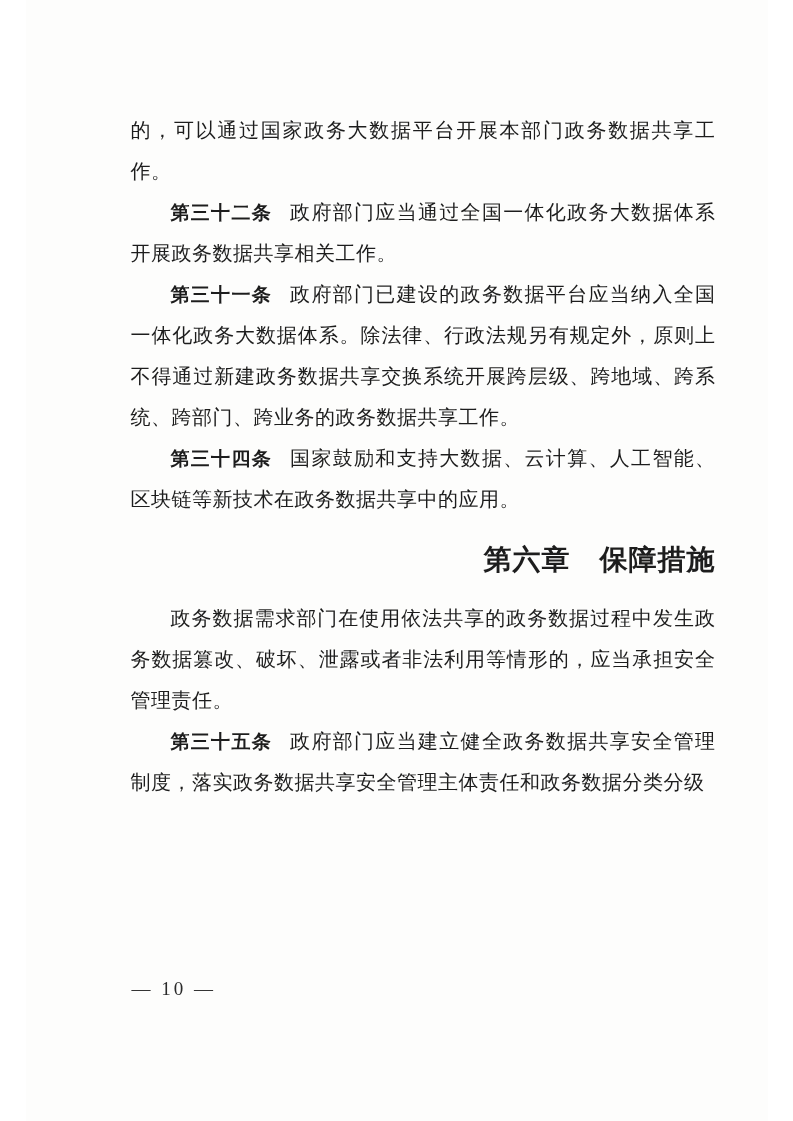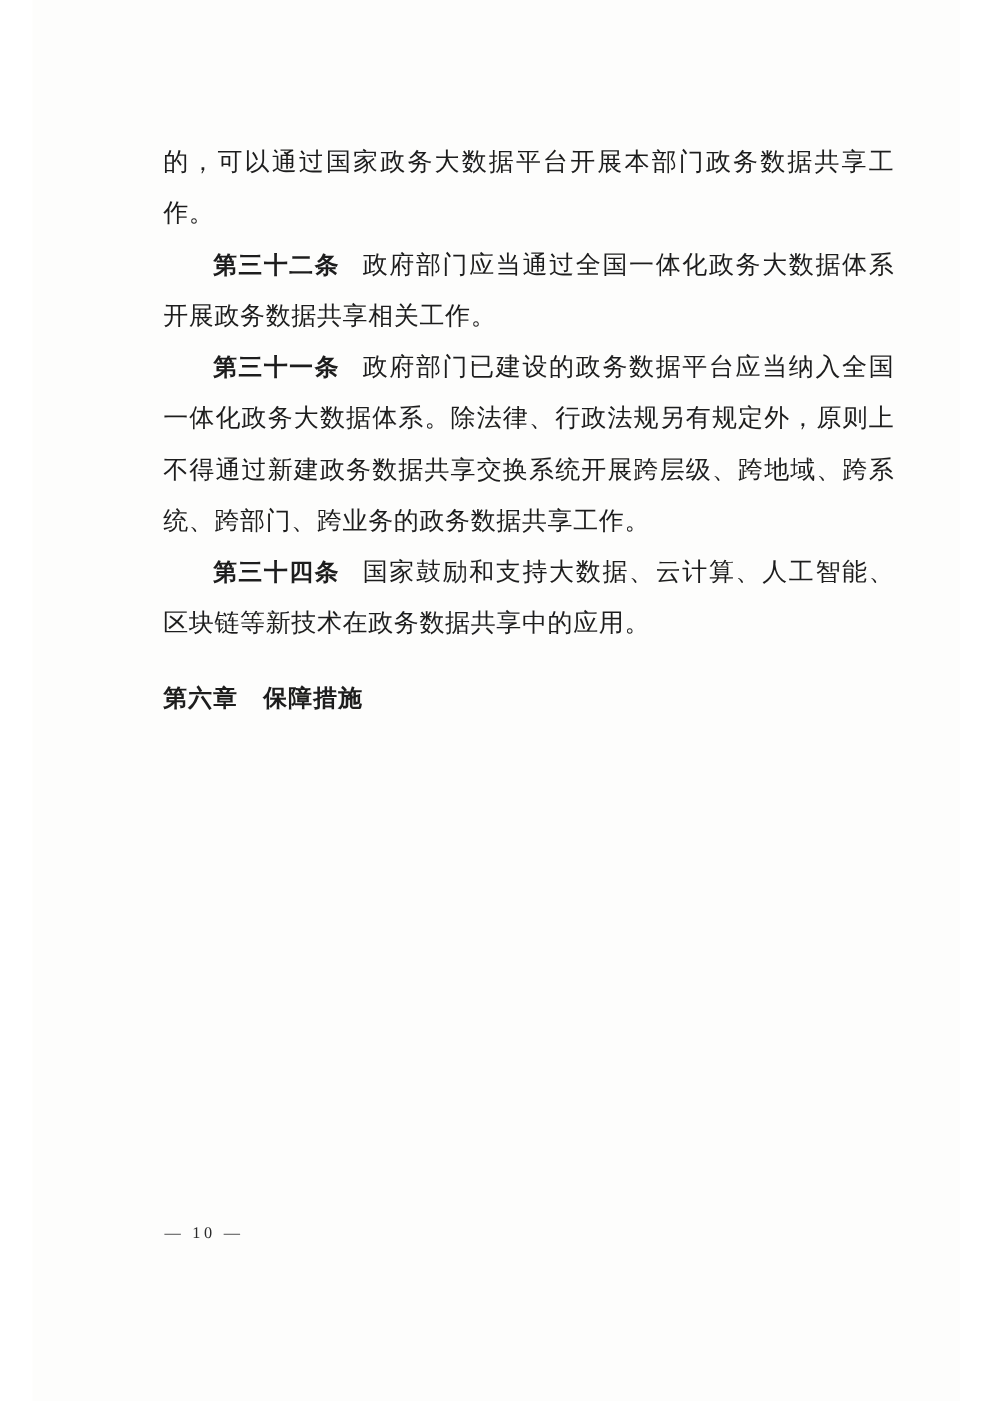--- a/index.html
+++ b/index.html
@@ -26,34 +26,34 @@
   }
   .para { text-indent: 2em; }
   .para.no-indent { text-indent: 0; }
   .article-label {
     font-weight: bold;
     margin-right: 0.95em;
     font-family: "Liberation Sans", "DejaVu Sans", sans-serif;
     font-size: 19px;
   }
   .chapter {
-    text-align: left;
+    text-align: right;
     text-indent: 0;
     font-weight: bold;
-    font-size: 19px;
+    font-size: 28px;
     letter-spacing: 1px;
     margin: 19px 0 18px 0;
     line-height: 41px;
     font-family: "Liberation Sans", "DejaVu Sans", sans-serif;
   }
   .footer {
     position: absolute;
     left: 106px;
     top: 978px;
-    font-size: 13px;
+    font-size: 19px;
     letter-spacing: 3px;
     color: #2a2a2a;
   }
 </style>
 </head>
 <body>
 
 <div class="page">
 
   <div class="body-text">
@@ -62,19 +62,21 @@
 
     <p class="para"><span class="article-label">第三十二条</span><span>政府部门应当通过全国一体化政务大数据体系开展政务数据共享相关工作。</span></p>
 
     <p class="para"><span class="article-label">第三十一条</span><span>政府部门已建设的政务数据平台应当纳入全国一体化政务大数据体系。除法律、行政法规另有规定外，原则上不得通过新建政务数据共享交换系统开展跨层级、跨地域、跨系统、跨部门、跨业务的政务数据共享工作。</span></p>
 
     <p class="para"><span class="article-label">第三十四条</span><span>国家鼓励和支持大数据、云计算、人工智能、区块链等新技术在政务数据共享中的应用。</span></p>
 
     <h2 class="chapter">第六章　保障措施</h2>
 
 
+    <p class="para"><span>政务数据需求部门在使用依法共享的政务数据过程中发生政务数据篡改、破坏、泄露或者非法利用等情形的，应当承担安全管理责任。</span></p>
 
+    <p class="para"><span class="article-label">第三十五条</span><span>政府部门应当建立健全政务数据共享安全管理制度，落实政务数据共享安全管理主体责任和政务数据分类分级</span></p>
 
   </div>
 
   <div class="footer"><span>— 10 —</span></div>
 
 </div>
 
 </body></html>

